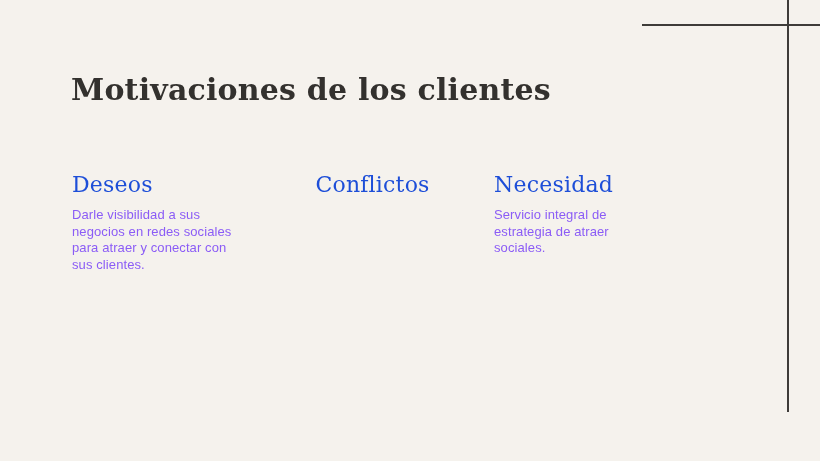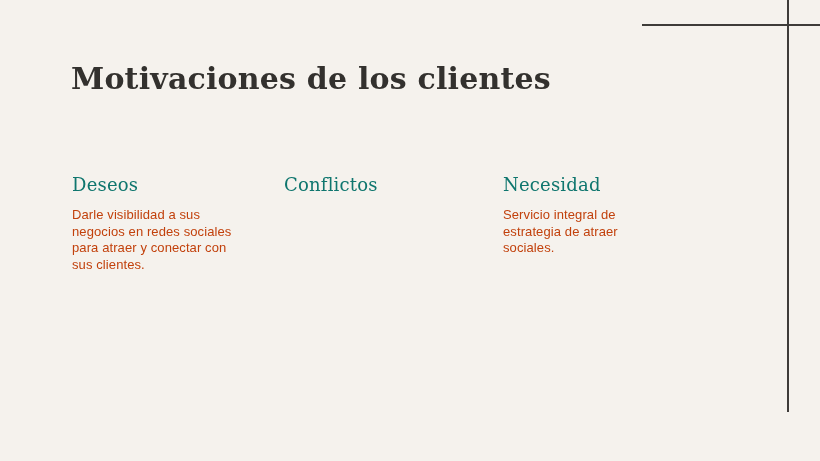--- a/index.html
+++ b/index.html
@@ -11,55 +11,55 @@
     position: relative;
     width: 820px;
     height: 461px;
     background: #f5f2ed;
     overflow: hidden;
     font-family: "Liberation Sans", sans-serif;
   }
   .slide-title {
     position: absolute;
     left: 71px;
-    top: 41px;
+    top: 52px;
     font-family: "DejaVu Serif", "Liberation Serif", serif;
     font-weight: 700;
     font-size: 30px;
     line-height: 36px;
     letter-spacing: 0.2px;
     color: #33312e;
   }
   .columns {
     position: absolute;
     left: 72px;
     top: 171px;
     display: flex;
     flex-direction: row;
   }
   .column {
     width: 180px;
     margin-right: 32px;
   }
-  .column:nth-child(2) { width: 177px; margin-right: 33px; }
-  .column:last-child { margin-right: 0; margin-left: 9px; }
+  .column:nth-child(2) { width: 177px; margin-right: 33px; text-align: center; }
+  .column:last-child { margin-right: 0; }
   .column-title {
     font-family: "DejaVu Serif", "Liberation Serif", serif;
     font-weight: 500;
-    font-size: 18px;
+    font-size: 22px;
     line-height: 27px;
     letter-spacing: 0.2px;
-    color: #0f766e;
+    color: #1d4ed8;
     margin: 0 0 9px 0;
   }
   .column-body {
     font-size: 13px;
     line-height: 16.5px;
     letter-spacing: 0.1px;
-    color: #c2410c;
+    color: #8b5cf6;
     white-space: pre-line;
   }
   .rule {
     position: absolute;
     background: #3e3c39;
   }
   .rule-horizontal {
     left: 642px;
     top: 24px;
     width: 178px;

